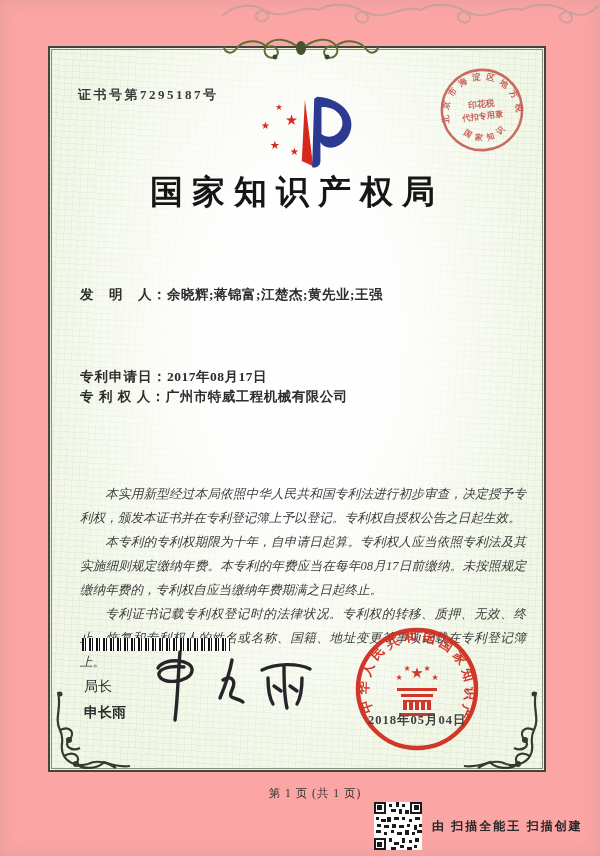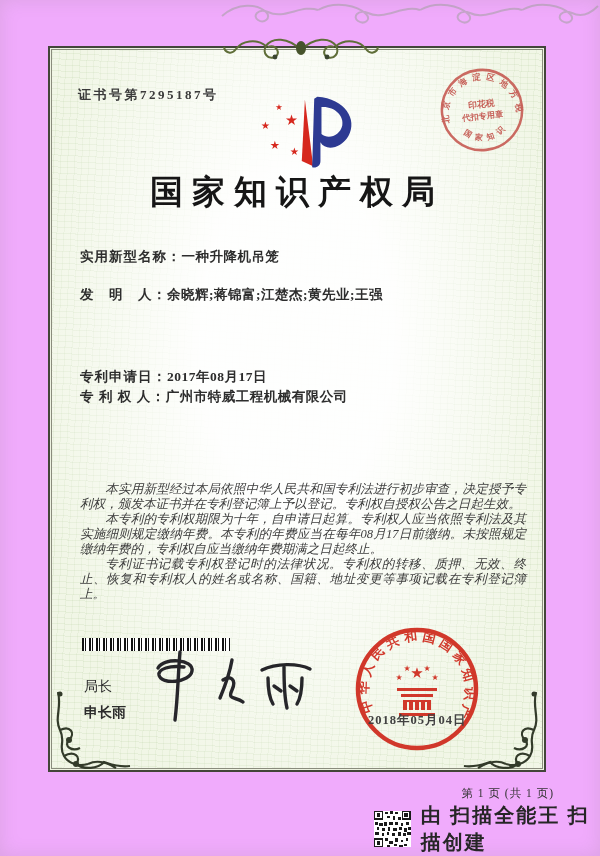--- a/index.html
+++ b/index.html
@@ -1,19 +1,19 @@
 <!DOCTYPE html>
 <html><head>
 <meta charset="utf-8">
 <style>
   * { margin:0; padding:0; box-sizing:border-box; }
   html,body { width:600px; height:856px; }
   body { font-family:"Liberation Serif","DejaVu Serif",serif; background:#f4f4f2; }
 
-  .scan { position:relative; width:600px; height:856px; background:#f0abfc; overflow:hidden;
+  .scan { position:relative; width:600px; height:856px; background:#fca5a5; overflow:hidden;
           box-shadow:inset 0 0 18px rgba(120,120,110,.18); }
 
   .top-strip { position:absolute; left:218px; top:-2px; width:382px; height:28px; opacity:.5; }
 
   
   .frame { position:absolute; left:48px; top:46px; width:498px; height:726px;
            border:2px solid #43453a; background:#eef3e1; }
   .frame-inner { position:absolute; inset:1px; border:1px solid #8a8c7d;
     background:
       radial-gradient(ellipse at 50% 40%, rgba(255,255,255,.95) 28%, rgba(255,255,255,0) 78%),
@@ -41,42 +41,42 @@
            letter-spacing:.5px; white-space:nowrap; }
   .field .lbl { letter-spacing:1px; }
   .field.wrap { white-space:normal; width:440px; }
   .field.wrap .val { display:inline-block; width:330px; vertical-align:top; }
   .f1 { top:198px; } .f2 { top:236px; } .f3 { top:273px; }
   .f4 { top:318px; } .f5 { top:338px; } .f6 { top:370px; }
   .f78 { top:412px; width:460px; }
   .f8 { position:absolute; left:269px; top:0; }
 
   .body-text { position:absolute; left:28px; top:432px; width:446px;
-               font-size:12.6px; line-height:15px; color:#3c3c3c; font-style:italic;
+               font-size:12.6px; line-height:24px; color:#3c3c3c; font-style:italic;
                text-align:justify; }
   .body-text p { text-indent:2em; }
 
   .barcode { position:absolute; left:30px; top:588px; width:148px; height:13px;
     background:repeating-linear-gradient(90deg,
       #111 0 2px, #fff 2px 3px, #111 3px 4px, #fff 4px 7px,
       #111 7px 9px, #fff 9px 10px, #111 10px 11px, #fff 11px 14px); }
 
   .director-title { position:absolute; left:32px; top:628px; font-size:14px; font-weight:400; color:#2c2c2c; }
   .director-name  { position:absolute; left:32px; top:654px; font-size:14px; font-weight:600; color:#2c2c2c; }
   .signature { position:absolute; left:88px; top:594px; width:200px; height:86px; }
 
   .seal { position:absolute; left:298px; top:572px; width:134px; height:134px; z-index:2; opacity:.93; }
   .seal-date { position:absolute; left:316px; top:662px; z-index:3; font-size:12.5px;
                letter-spacing:1px; color:#414141; font-weight:600; }
 
-  .page-footer { position:absolute; left:12px; top:700px; width:100%; text-align:right;
+  .page-footer { position:absolute; left:18px; top:700px; width:100%; text-align:center;
                  font-size:11.5px; color:#333; letter-spacing:1px;margin-top:36px; }
 
   .scanner-row { position:absolute; left:374px; top:802px; display:flex; align-items:center; gap:10px; }
-  .scanner-note { font-size:20px; font-weight:600; color:#262626; letter-spacing:2px;
+  .scanner-note { font-size:12px; font-weight:600; color:#262626; letter-spacing:2px;
                   font-family:"Liberation Sans","DejaVu Sans",sans-serif; }
   .qr { width:48px; height:48px; }
 </style>
 </head>
 <body>
 
 <div class="scan">
 
   <svg class="top-strip" viewBox="0 0 382 28">
     <g fill="none" stroke="#9b9f98" stroke-width="2">
@@ -128,23 +128,20 @@
         </text>
         <text font-size="8" fill="#bf463f" font-weight="bold">
           <textPath href="#taxBottom" startOffset="4" textLength="86" lengthAdjust="spacing">国家知识产权局</textPath>
         </text>
         <text x="45" y="42" text-anchor="middle" font-size="9" fill="#bf463f" font-weight="bold">印花税</text>
         <text x="45" y="54" text-anchor="middle" font-size="8.4" fill="#bf463f" font-weight="bold">代扣专用章</text>
       </svg>
 
       <div class="title">国家知识产权局</div>
 
-      <div class="field f1">
-        <span class="lbl">实用新型名称：</span><span class="val">一种升降机吊笼</span>
-      </div>
       <div class="field f2">
         <span class="lbl">发　明　人：</span><span class="val">余晓辉;蒋锦富;江楚杰;黄先业;王强</span>
       </div>
       <div class="field f4">
         <span class="lbl">专利申请日：</span><span class="val">2017年08月17日</span>
       </div>
       <div class="field f5">
         <span class="lbl">专 利 权 人：</span><span class="val">广州市特威工程机械有限公司</span>
       </div>
 

